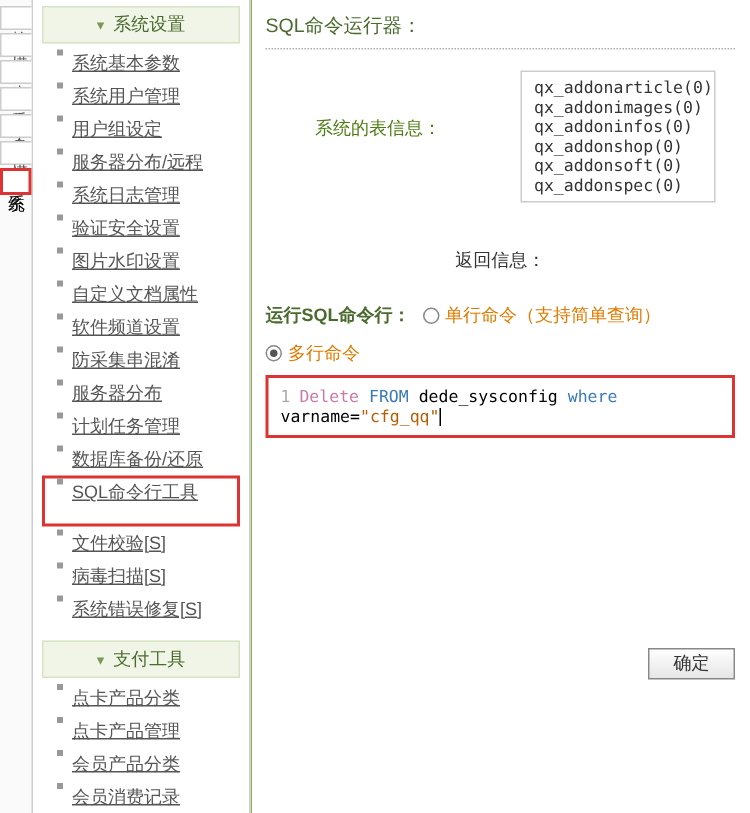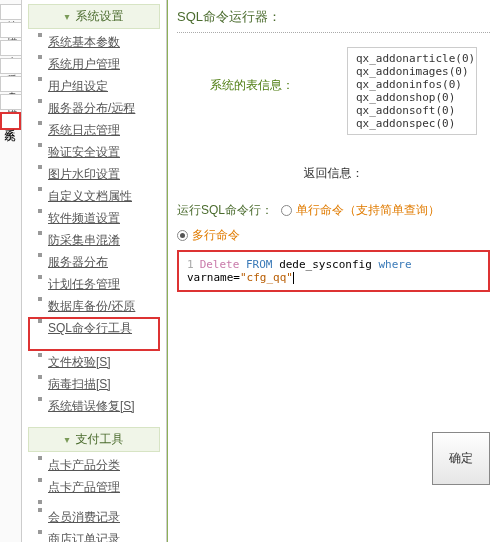--- a/index.html
+++ b/index.html
@@ -19,33 +19,33 @@
   .menu-item.highlight { border: 2px solid #d33; padding:0 2px 12px 8px;}
   .content { flex: 1; padding: 8px 10px; position:relative; overflow:hidden;}
   .divider { border-left: 1px solid #8db157; height: 100%; position: absolute; left: 0; top:0; }
   .title { color: #4a6b2d; font-size: 13px; font-weight: normal; margin-bottom: 6px; }
   .title-underline { border-bottom: 1px dotted #aaa; margin-bottom: 14px;}
   .tableinfo { display:flex; gap:20px; margin-bottom:30px;}
   .tableinfo-label { width:150px; text-align:center; padding-top:30px; color:#4d7c0f;}
   .tableinfo-list { border:1px solid #ccc; padding:4px 8px; font-family:monospace; font-size:11px; color:#333; width:130px;}
   .return-label { text-align:center; margin-bottom:20px; color:#333;}
   .runrow { display:flex; align-items:center; gap:8px; color:#4a6b2d; font-size:12px; margin-bottom:6px; flex-wrap:wrap;}
-  .runrow .label { font-weight:normal;}
+  .runrow .label { font-weight:bold;}
   .radio-group { display:flex; align-items:center; gap:4px; color:#e07b00;}
   .radio { width:11px; height:11px; border:1px solid #888; border-radius:50%; display:inline-flex; align-items:center; justify-content:center; background:#fff;}
   .radio.checked::after { content:""; width:5px; height:5px; background:#555; border-radius:50%;}
   .sql-box { border:2px solid #d33; padding:6px 8px; font-family:monospace; font-size:11px; min-height:42px; position:relative;}
   .line-num { color:#aaa; margin-right:6px;}
   .kw-delete { color:#c97aaa;}
   .kw-from { color:#3a7ab8;}
   .kw-where { color:#3a7ab8;}
   .kw-str { color:#b85c00;}
   .cursor { display:inline-block; width:1px; height:12px; background:#000; vertical-align:middle;}
   .btn-row { text-align:right; margin-top:140px;}
-  .btn { display:inline-block; padding:17px 16px; border:1px solid #888; background:linear-gradient(#fefefe,#e6e6e6); cursor:pointer; font-size:12px; color:#333;}
+  .btn { display:inline-block; padding:1px 16px; border:1px solid #888; background:linear-gradient(#fefefe,#e6e6e6); cursor:pointer; font-size:12px; color:#333;}
 </style>
 </head>
 <body>
 
 <div class="container">
   <div class="tabbar" id="tabbar">
       <div class="tab">核心</div>
       <div class="tab">模块</div>
       <div class="tab">生成</div>
       <div class="tab">采集</div>
@@ -139,20 +139,21 @@
           <div class="menu-item">
             <span class="bullet"></span>
             <span class="txt">点卡产品分类</span>
           </div>
           <div class="menu-item">
             <span class="bullet"></span>
             <span class="txt">点卡产品管理</span>
           </div>
           <div class="menu-item">
             <span class="bullet"></span>
+            <span class="txt">会员产品分类</span>
           </div>
           <div class="menu-item">
             <span class="bullet"></span>
             <span class="txt">会员消费记录</span>
           </div>
           <div class="menu-item">
             <span class="bullet"></span>
             <span class="txt">商店订单记录</span>
           </div>
         </div>

